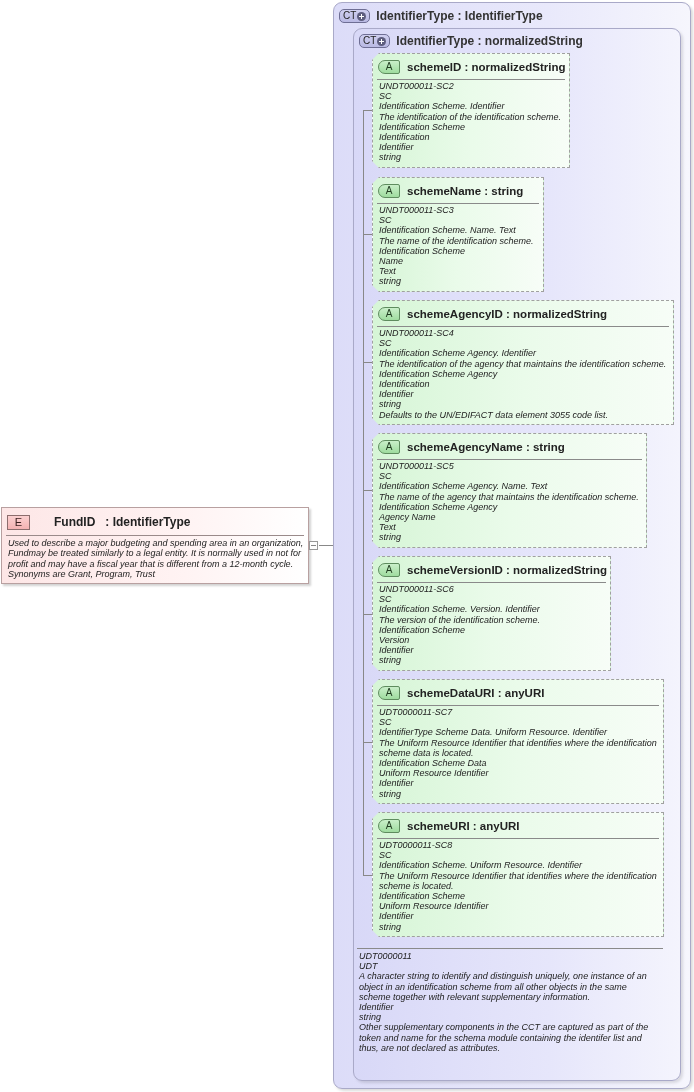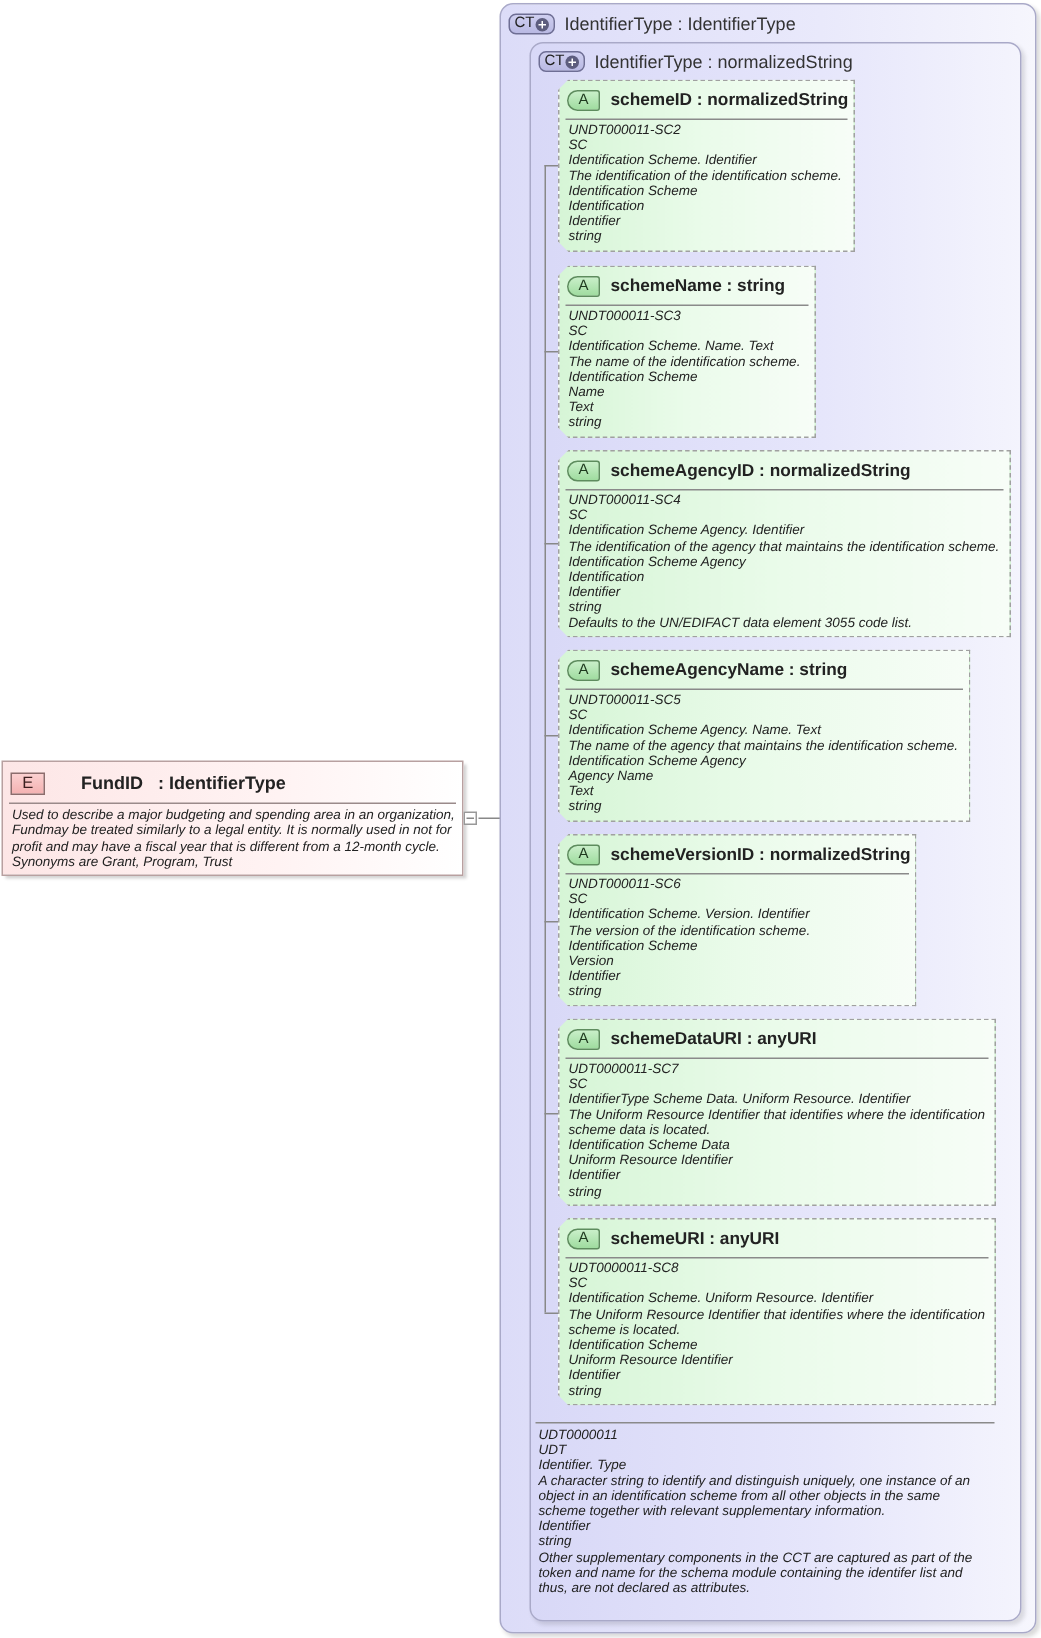--- a/index.html
+++ b/index.html
@@ -55,21 +55,21 @@
     background: linear-gradient(#cfcff0, #b9b9e3);
     font-size: 10px; line-height: 12px; color: #222; display: flex; align-items: center;
   }
   .plus {
     display: inline-block; width: 9px; height: 9px; margin-left: 1px; border-radius: 50%;
     background: #5d5d7e; position: relative;
   }
   .plus::before, .plus::after { content: ""; position: absolute; background: #fff; }
   .plus::before { left: 2px; right: 2px; top: 4px; height: 1px; }
   .plus::after { top: 2px; bottom: 2px; left: 4px; width: 1px; }
-  .ct-title { margin-left: 6px; font-weight: normal; font-size: 12px; color: #333; white-space: pre; text-align: center; }
+  .ct-title { margin-left: 6px; font-weight: bold; font-size: 12px; color: #333; white-space: pre; text-align: center; }
 
   
   .attr {
     position: absolute; left: 372px;
     border: 1px dashed #a0a0a0;
     clip-path: polygon(7px 0, 100% 0, 100% 100%, 7px 100%, 0 calc(100% - 7px), 0 7px);
     background: linear-gradient(to right, #d6f5d6 0%, #eafbea 50%, #f7fdf7 100%);
     box-shadow: 2px 2px 2px rgba(0,0,0,0.12);
   }
   .attr-head { position: absolute; left: 5px; top: 5px; display: flex; align-items: center; height: 16px; }
@@ -261,18 +261,17 @@
     <div>Uniform Resource Identifier</div>
     <div>Identifier</div>
     <div>string</div>
   </div>
 </div>
 
 <div class="type-sep"></div>
 <div class="type-doc">
   <div>UDT0000011</div>
   <div>UDT</div>
-  <div>Identifier. Type</div>
   <div>A character string to identify and distinguish uniquely, one instance of an object in an identification scheme from all other objects in the same scheme together with relevant supplementary information.</div>
   <div>Identifier</div>
   <div>string</div>
   <div>Other supplementary components in the CCT are captured as part of the token and name for the schema module containing the identifer list and thus, are not declared as attributes.</div>
 </div>
 
 </body></html>

